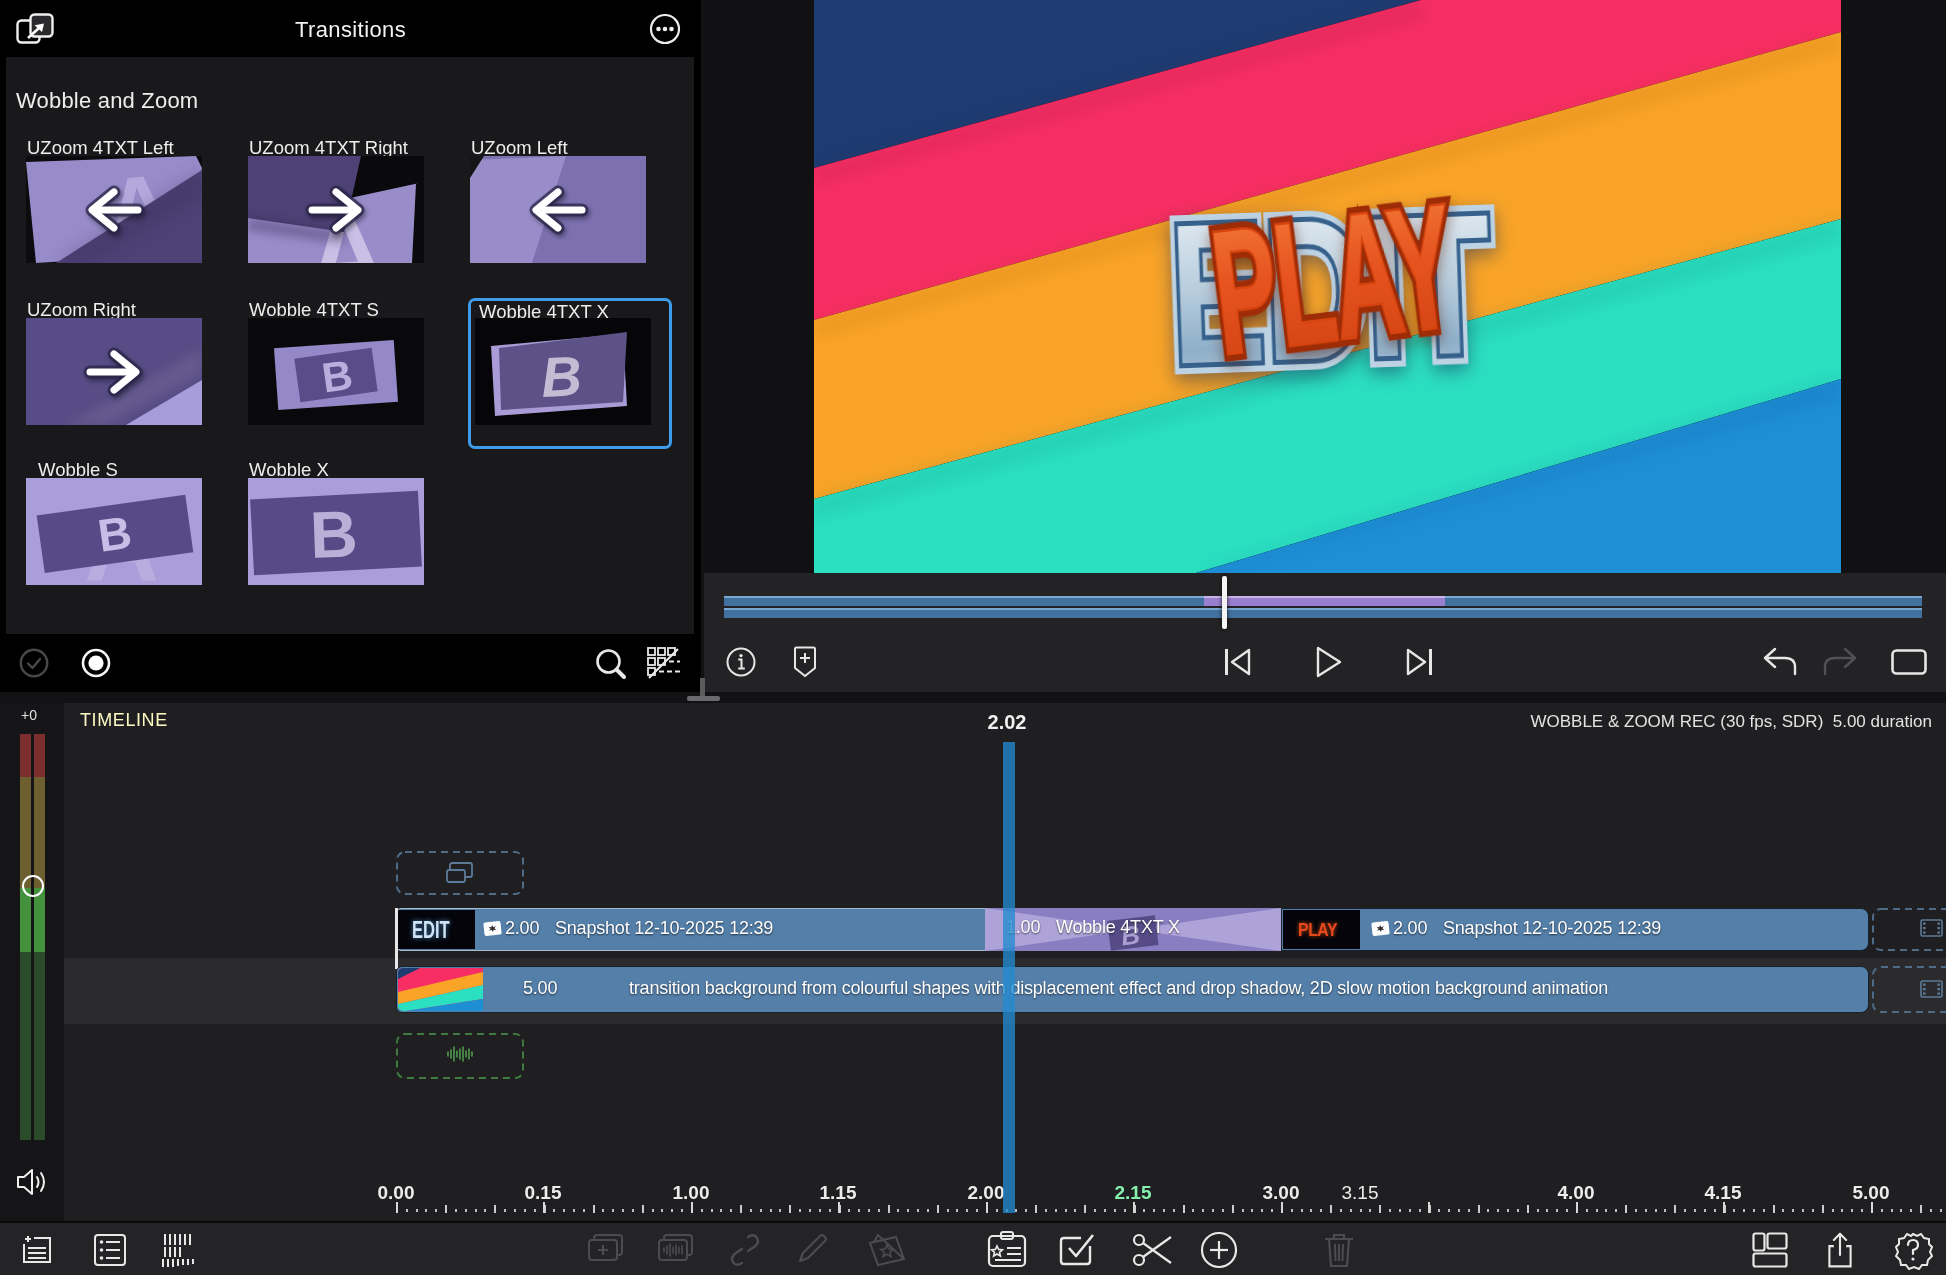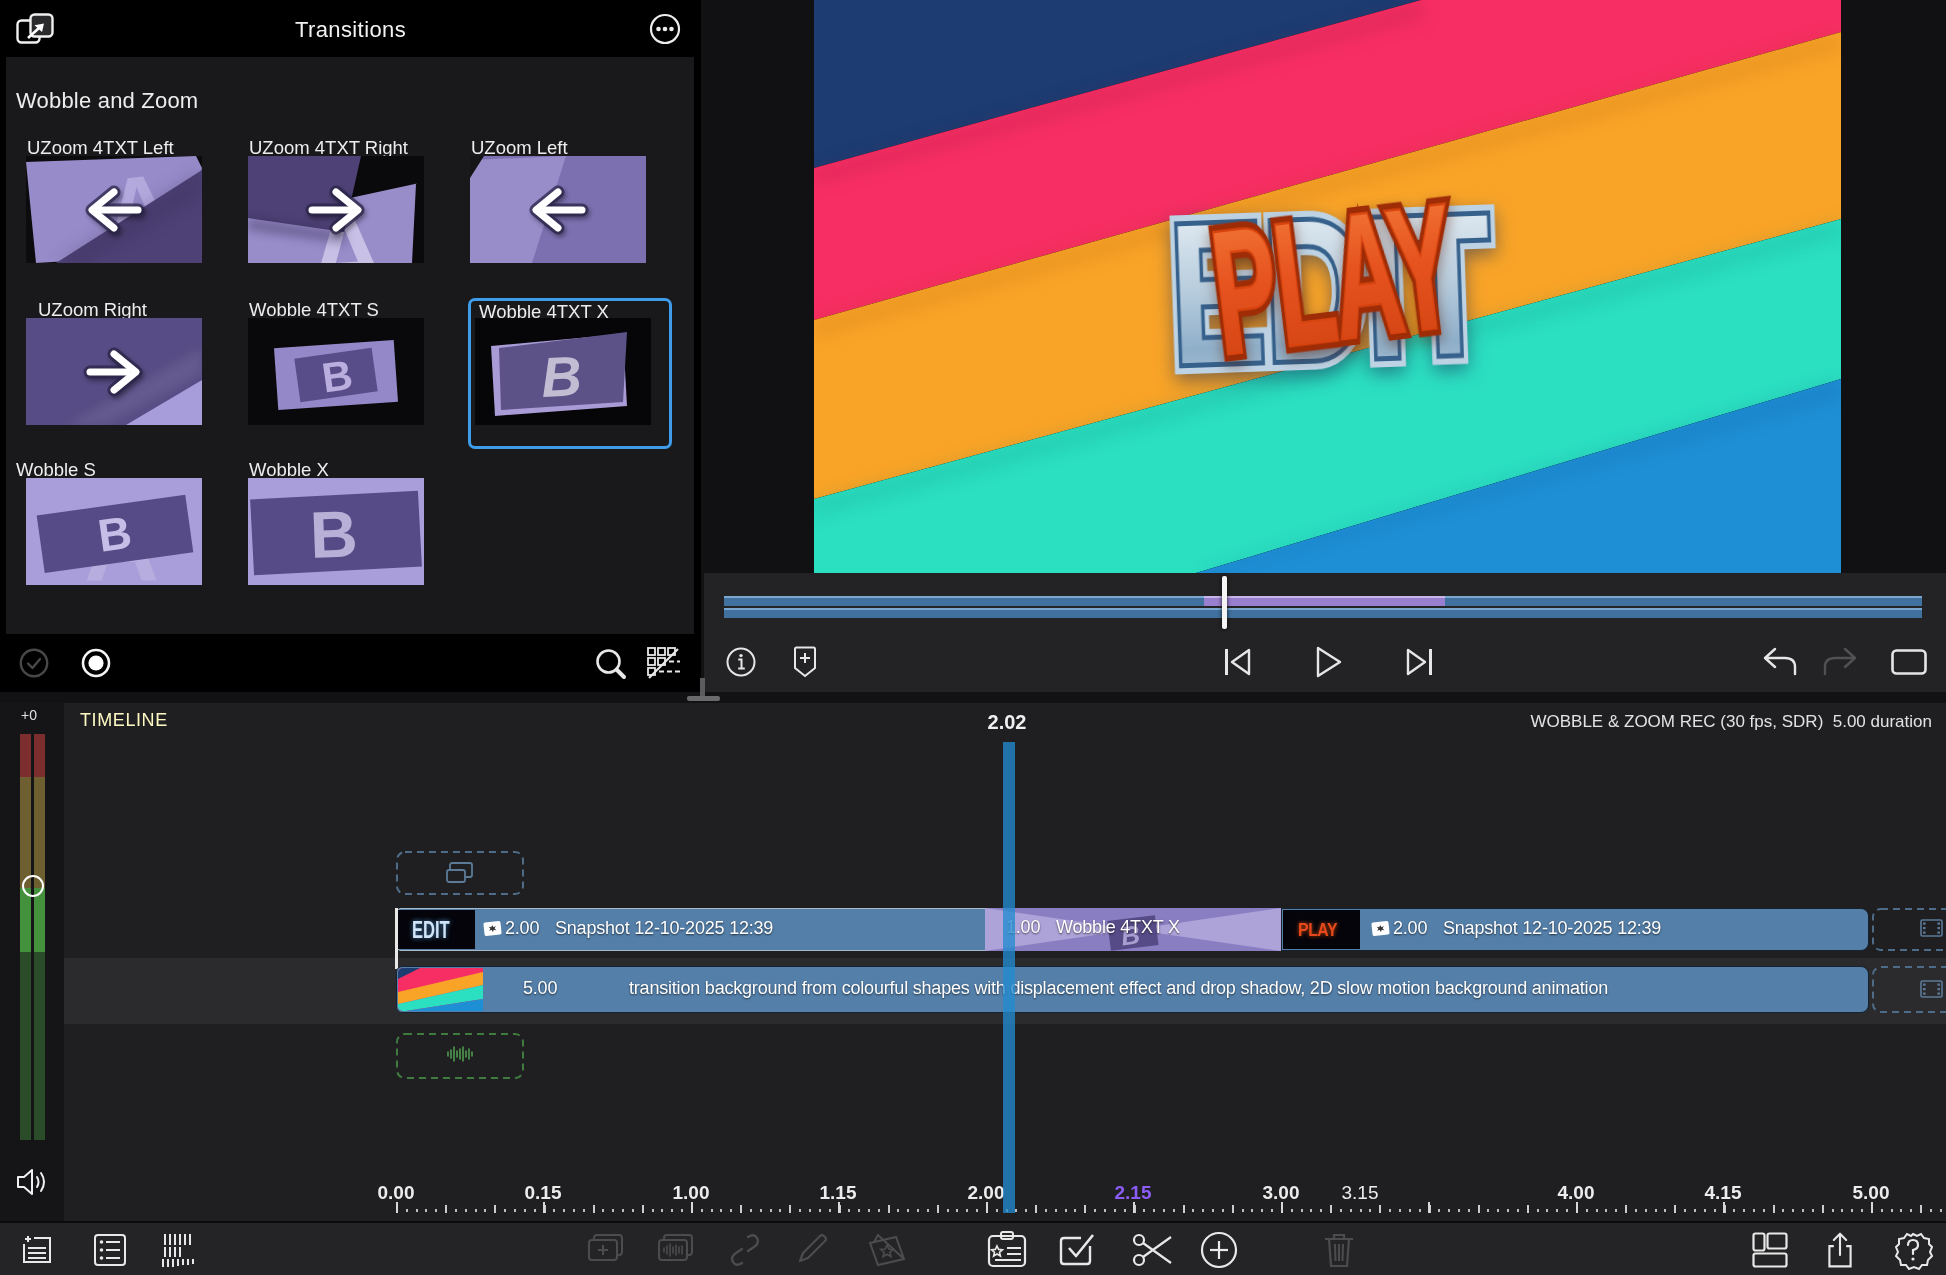--- a/index.html
+++ b/index.html
@@ -115,21 +115,21 @@
                 <path d="M88,36 L66,54 L88,72"></path>
             </g>
             <g fill="none" stroke="#fff" stroke-width="7" stroke-linecap="round" stroke-linejoin="round">
               <line x1="112" y1="54" x2="75" y2="54"></line>
                 <path d="M88,36 L66,54 L88,72"></path>
             </g>
           </g>
         </svg>
       </div>
 
-      <div class="abs thlab" style="left:38px;top:299px;text-align:center;">UZoom Right</div>
+      <div class="abs thlab" style="left:27px;top:299px;text-align:center;">UZoom Right</div>
       <div class="abs thlab" style="left:249px;top:299px;">Wobble 4TXT S</div>
       <div class="abs thlab" style="left:479px;top:301px;">Wobble 4TXT X</div>
 
       <div class="thumb" style="left:26px;top:318px;">
         <svg width="176" height="107" viewBox="0 0 176 107">
           <rect width="176" height="107" fill="#574c85"></rect>
           <polygon points="176,62 176,107 100,107" fill="#a89ddb"></polygon>
           <polygon points="176,30 176,56 80,107 40,107" fill="rgba(255,255,255,0.08)" style="filter:blur(5px)"></polygon>
           <g style="filter:drop-shadow(2px 3px 2px rgba(0,0,0,.4))">
             <g fill="none" stroke="rgba(42,36,72,0.75)" stroke-width="13" stroke-linecap="round" stroke-linejoin="round">
@@ -157,21 +157,21 @@
       </div>
       <div class="thumb" style="left:475px;top:318px;">
         <svg width="176" height="107" viewBox="0 0 176 107">
           <rect width="176" height="107" fill="#060608"></rect>
           <polygon points="16,28 148,16 152,88 20,98" fill="#a89bd6"></polygon>
           <polygon points="24,30 152,14 148,84 26,92" fill="#5d5287"></polygon>
           <text x="66" y="78" font-family="Liberation Sans" font-weight="bold" font-style="italic" font-size="56" fill="#c3bdd4" transform="rotate(-3 88 55)">B</text>
         </svg>
       </div>
 
-      <div class="abs thlab" style="left:16px;top:459px;">Wobble S</div>
+      <div class="abs thlab" style="left:38px;top:459px;">Wobble S</div>
       <div class="abs thlab" style="left:249px;top:459px;">Wobble X</div>
 
       <div class="thumb" style="left:26px;top:478px;">
         <svg width="176" height="107" viewBox="0 0 176 107">
           <rect width="176" height="107" fill="#a99ed9"></rect>
           <text x="58" y="102" font-family="Liberation Sans" font-weight="bold" font-size="104" fill="#b7addf">A</text>
           <g transform="rotate(-8 88 56)">
               <rect x="14" y="27" width="150" height="58" fill="#564b86"></rect>
             </g>
           <text x="72" y="72" font-family="Liberation Sans" font-weight="bold" font-size="46" fill="#c6bee6" transform="rotate(-8 88 56)">B</text>
@@ -438,21 +438,21 @@
           </g>
         </svg>
       </div>
     </div>
     <div class="abs" id="ruler" style="left:0;top:0;width:1946px;height:518px;">
       <div class="abs" style="left:356px;top:479px;width:80px;text-align:center;font-size:19px;font-weight:600;color:#ececec;">0.00</div>
       <div class="abs" style="left:503px;top:479px;width:80px;text-align:center;font-size:19px;font-weight:600;color:#ececec;">0.15</div>
       <div class="abs" style="left:651px;top:479px;width:80px;text-align:center;font-size:19px;font-weight:600;color:#ececec;">1.00</div>
       <div class="abs" style="left:798px;top:479px;width:80px;text-align:center;font-size:19px;font-weight:600;color:#ececec;">1.15</div>
       <div class="abs" style="left:946px;top:479px;width:80px;text-align:center;font-size:19px;font-weight:600;color:#ececec;">2.00</div>
-      <div class="abs" style="left:1093px;top:479px;width:80px;text-align:center;font-size:19px;font-weight:600;color:#8b5cf6;">2.15</div>
+      <div class="abs" style="left:1093px;top:479px;width:80px;text-align:center;font-size:19px;font-weight:600;color:#86efac;">2.15</div>
       <div class="abs" style="left:1241px;top:479px;width:80px;text-align:center;font-size:19px;font-weight:700;color:#ececec;">3.00</div>
       <div class="abs" style="left:1320px;top:479px;width:80px;text-align:center;font-size:19px;font-weight:400;color:#ececec;">3.15</div>
       <div class="abs" style="left:1536px;top:479px;width:80px;text-align:center;font-size:19px;font-weight:600;color:#ececec;">4.00</div>
       <div class="abs" style="left:1683px;top:479px;width:80px;text-align:center;font-size:19px;font-weight:600;color:#ececec;">4.15</div>
       <div class="abs" style="left:1831px;top:479px;width:80px;text-align:center;font-size:19px;font-weight:600;color:#ececec;">5.00</div>
       <div class="abs" style="left:396px;top:506px;width:1550px;height:3px;background:repeating-linear-gradient(90deg,#bdbdbd 0 2px,transparent 2px 9.833px);"></div>
       <div class="abs" style="left:396px;top:502px;width:1550px;height:8px;background:repeating-linear-gradient(90deg,#cccccc 0 2px,transparent 2px 49.167px);"></div>
       <div class="abs" style="left:396px;top:499px;width:1550px;height:11px;background:repeating-linear-gradient(90deg,#d8d8d8 0 2px,transparent 2px 147.5px);"></div>
     </div>
 

